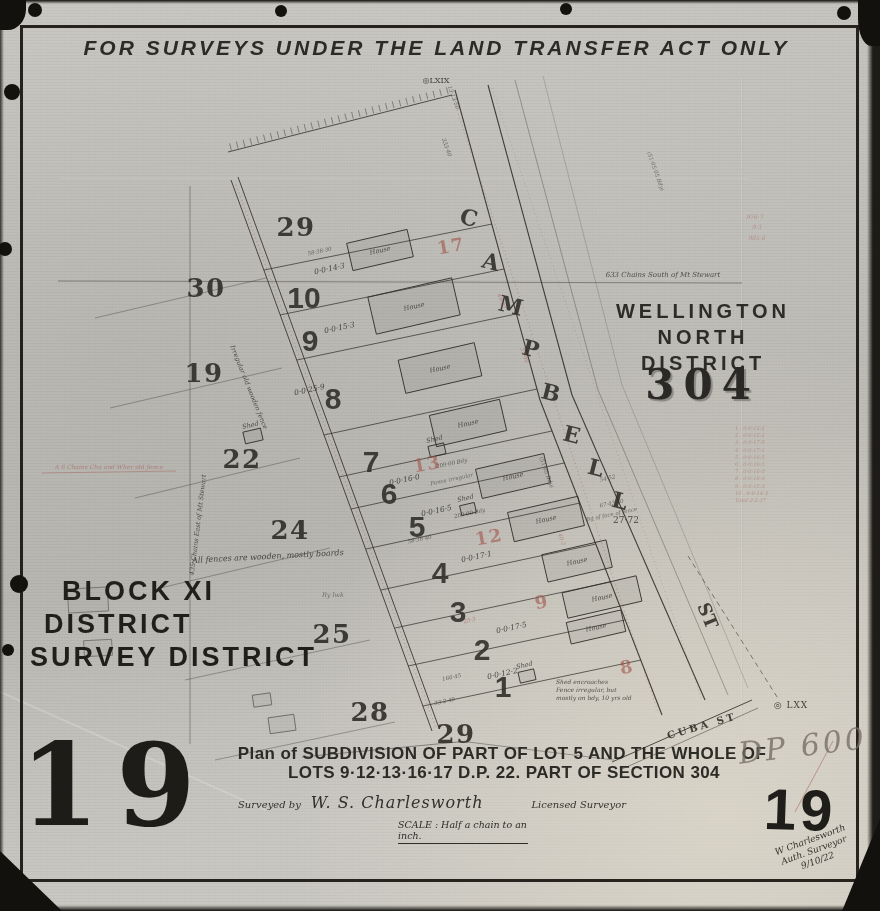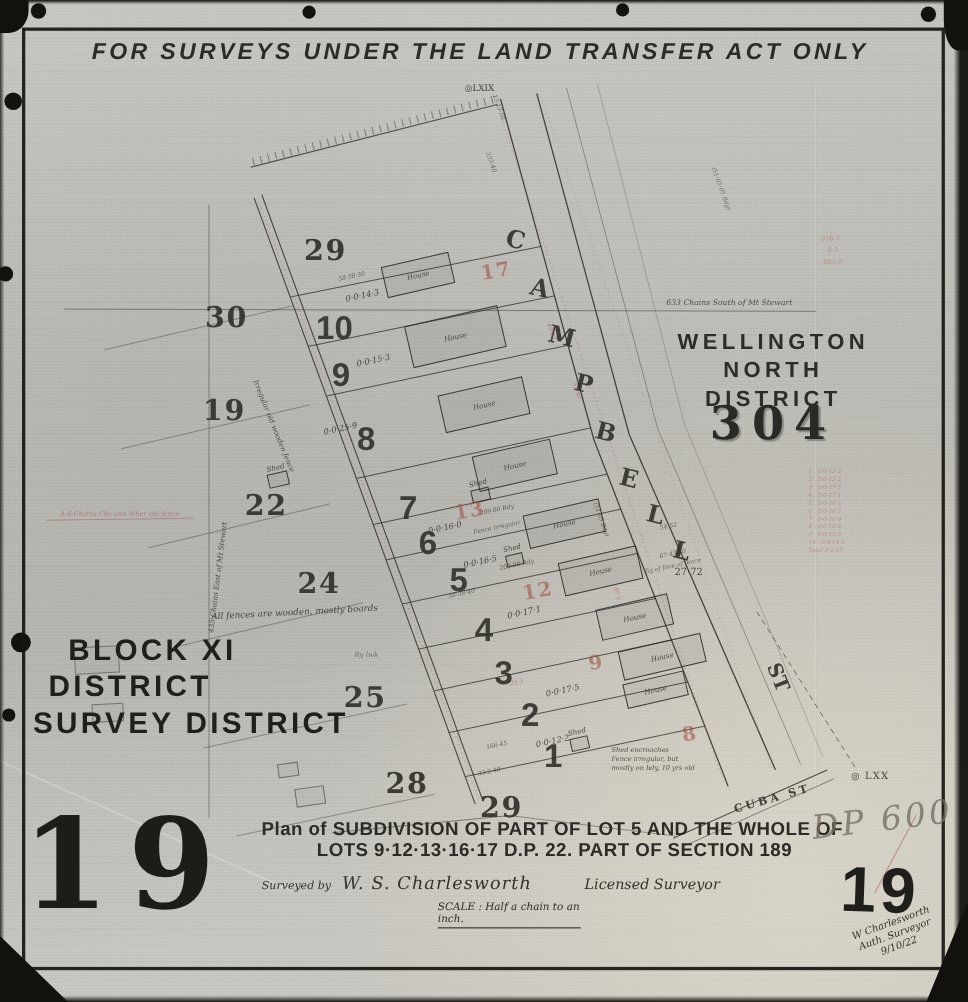--- a/index.html
+++ b/index.html
@@ -34,21 +34,21 @@
   .sec304{left:645px;top:360px;width:115px;text-align:right;font-family:"DejaVu Serif",serif;font-size:42px;font-weight:700;letter-spacing:9px;color:#2a2925;text-shadow:2px 2px 1px rgba(0,0,0,.28);}
   .block{left:30px;top:575px;font-size:27px;letter-spacing:3px;font-weight:800;color:#201f1b;line-height:33px;white-space:nowrap;}
   .block .l1{margin-left:32px;}
   .block .l2{margin-left:14px;}
   .ptitle1{left:232px;top:744px;width:540px;text-align:center;font-size:17px;font-weight:700;color:#2c2b26;letter-spacing:.4px;}
   .ptitle2{left:258px;top:763px;width:492px;text-align:center;font-size:17px;font-weight:700;color:#2c2b26;letter-spacing:.4px;}
   .ptitle3{left:468px;top:781px;width:240px;text-align:center;font-size:15px;font-weight:700;color:#2c2b26;letter-spacing:.4px;}
   .surv{left:238px;top:793px;display:flex;align-items:baseline;gap:10px;color:#33312b;}
   .surv .pre{font-family:"DejaVu Serif",serif;font-style:italic;font-size:10px;}
   .surv .name{font-family:"DejaVu Serif",serif;font-style:italic;font-size:16px;letter-spacing:1px;}
-  .surv .lic{font-family:"DejaVu Serif",serif;font-style:italic;font-size:13px;margin-left:38px;}
+  .surv .lic{font-family:"DejaVu Serif",serif;font-style:italic;font-size:10px;margin-left:38px;}
   .scale{left:398px;top:819px;width:130px;text-align:left;font-family:"DejaVu Serif",serif;font-style:italic;font-size:9.5px;color:#2e2d28;border-bottom:1px solid #2e2d28;padding-bottom:2px;}
   .sheet-l{left:20px;top:728px;font-family:"DejaVu Serif",serif;font-weight:700;font-size:114px;letter-spacing:17px;color:#1d1c18;line-height:1;}
   .sheet-r{left:764px;top:776px;font-size:58px;font-weight:800;letter-spacing:4px;color:#201e1a;transform:rotate(2deg);}
   .dp{left:738px;top:728px;font-family:"DejaVu Serif",serif;font-style:italic;font-size:30px;letter-spacing:3px;color:rgba(115,108,99,.78);transform:rotate(-7deg);}
   .sig{left:758px;top:834px;width:112px;text-align:center;transform:rotate(-20deg);font-family:"DejaVu Serif",serif;font-style:italic;font-size:9px;line-height:11px;color:#34322c;}
   .edge-top{left:0;top:0;width:880px;height:4px;background:linear-gradient(to bottom,#13110d,rgba(19,17,13,0));}
   .edge-left{left:0;top:0;width:4px;height:911px;background:linear-gradient(to right,#13110d,rgba(19,17,13,0));opacity:.8;}
   .edge-right{right:0;top:0;width:13px;height:911px;background:linear-gradient(to left,#15130f 55%,rgba(21,19,15,0));opacity:.95;}
   .edge-bottom{left:0;bottom:0;width:880px;height:6px;background:linear-gradient(to top,#13110d,rgba(19,17,13,0));}
   .corner-tl{left:0;top:0;width:26px;height:30px;background:#13110d;border-radius:0 0 70% 0;}
@@ -277,21 +277,21 @@
 
   <div class="abs sec304">304</div>
 
   <div class="abs block">
     <div class="l1">BLOCK XI</div>
     <div class="l2">DISTRICT</div>
     <div class="l3">SURVEY DISTRICT</div>
   </div>
 
   <div class="abs ptitle1">Plan of SUBDIVISION OF PART OF LOT 5 AND THE WHOLE OF</div>
-  <div class="abs ptitle2">LOTS 9·12·13·16·17 D.P. 22. PART OF SECTION 189</div>
+  <div class="abs ptitle2">LOTS 9·12·13·16·17 D.P. 22. PART OF SECTION 304</div>
 
   <div class="abs surv">
     <span class="pre">Surveyed by</span>
     <span class="name">W. S. Charlesworth</span>
     <span class="lic">Licensed Surveyor</span>
   </div>
 
   <div class="abs scale">SCALE : Half a chain to an inch.</div>
 
   <div class="abs sheet-l">19</div>

